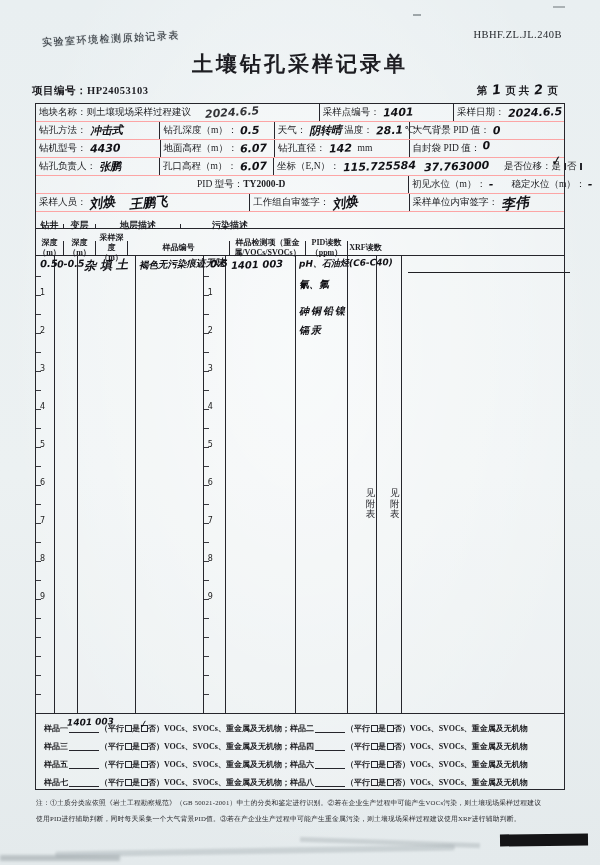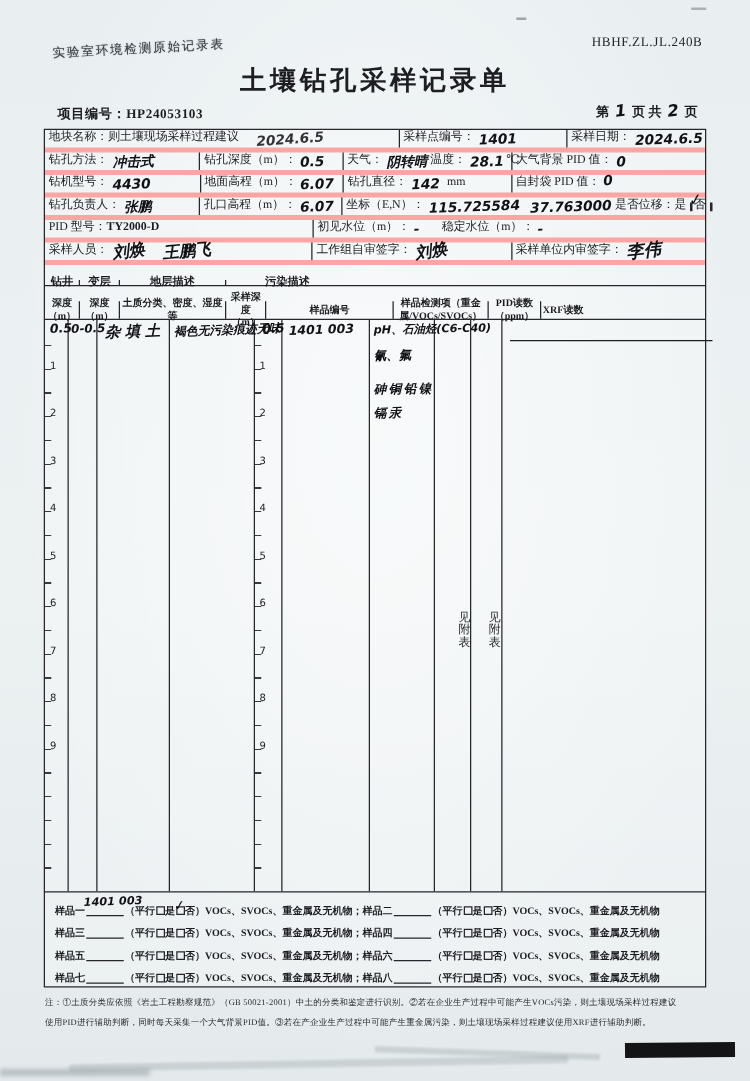--- a/index.html
+++ b/index.html
@@ -17,30 +17,30 @@
     font-family:"DejaVu Sans","Liberation Sans",sans-serif;
     font-style:italic;font-weight:600;color:#111116;
     transform:rotate(-2deg);white-space:nowrap;
   }
   .stamp{
     left:42px;top:32px;font-size:10px;letter-spacing:1.5px;color:#3a3f44;
     transform:rotate(-3deg);text-shadow:0 0 1px rgba(60,70,80,.6);
   }
   .doc-code{right:38px;top:29px;font-size:10.5px;letter-spacing:.5px;color:#23262b;}
   .title{left:0;right:0;top:50px;text-align:center;font-size:21px;font-weight:bold;letter-spacing:3px;}
-  .proj{left:46px;top:84px;font-size:10.5px;font-weight:bold;letter-spacing:.5px;}
+  .proj{left:32px;top:84px;font-size:10.5px;font-weight:bold;letter-spacing:.5px;}
   .pageno{right:42px;top:82px;font-size:10.5px;font-weight:bold;}
   .pageno .hw{font-size:13px;display:inline-block;margin:0 2px;transform:rotate(-6deg);}
 
   .form{
     left:35px;top:103px;width:530px;height:687px;
     border:1.5px solid #26262c;box-sizing:border-box;background:rgba(255,255,255,.25);
   }
-  .irow{display:flex;border-bottom:4px solid #fca5a5;box-sizing:border-box;height:18px;
-        align-items:center;font-size:9.5px;line-height:1;}
+  .irow{display:flex;border-bottom:1px solid #fca5a5;box-sizing:border-box;height:18px;
+        align-items:center;font-size:9.5px;line-height:1;justify-content:flex-end;}
   .irow>div{border-right:1px solid #26262c;box-sizing:border-box;height:100%;
             display:flex;align-items:center;padding:0 3px;overflow:visible;white-space:nowrap;}
   .irow>div:last-child{border-right:none;}
   .irow .hw{font-size:11px;margin-left:3px;}
   .cb{display:inline-block;width:7px;height:7px;border:1px solid #26262c;margin:0 1px 0 3px;
       vertical-align:-1px;position:relative;box-sizing:border-box;}
   .tickmark{position:absolute;font-size:13px;color:#101014;font-weight:bold;
             font-family:"DejaVu Sans",sans-serif;transform:rotate(-8deg);}
 
   .hrowA{display:flex;height:17px;border-bottom:1px solid #26262c;box-sizing:border-box;
@@ -173,21 +173,21 @@
       <span class="hw">张鹏</span>
     </div>
     <div style="width:115px">
       <span>孔口高程（m）：</span>
       <span class="hw">6.07</span>
     </div>
     <div style="width:290px;position:relative">
       <span>坐标（E,N）：</span>
       <span class="hw">115.725584</span>
       <span class="hw" style="margin-left:8px">37.763000</span>
-      <span style="margin-left:3px">是否位移：</span>
+      <span style="margin-left:15px">是否位移：</span>
       <span>是</span>
         <span class="cb"></span>
       <span>否</span>
         <span class="cb"></span>
       <span class="tickmark" style="right:2px;top:-4px">✓</span>
     </div>
   </div>
 
   <div class="irow">
     <div style="width:215px">
@@ -221,21 +221,20 @@
   <div class="hrowA">
     <div class="c1" style="width:28px">钻井</div>
     <div class="c2" style="width:32px">变层</div>
     <div class="c3" style="width:85px">地层描述</div>
     <div class="c4" style="width:98px">污染描述</div>
   </div>
 
   <div class="hrowB">
     <div style="width:28px">深度（m）</div>
     <div style="width:32px">深度（m）</div>
-    <div style="width:85px">土质分类、密度、湿度等</div>
     <div style="width:32px">采样深度（m）</div>
     <div style="width:102px">样品编号</div>
     <div style="width:76px">样品检测项（重金属/VOCs/SVOCs）</div>
     <div style="width:42px">PID读数（ppm）</div>
     <div style="width:35px">XRF读数</div>
   </div>
 
   <div class="tbody">
     <div class="c1">
       <span class="hw" style="position:absolute;left:4px;top:2px;font-size:10px">0.5</span>

